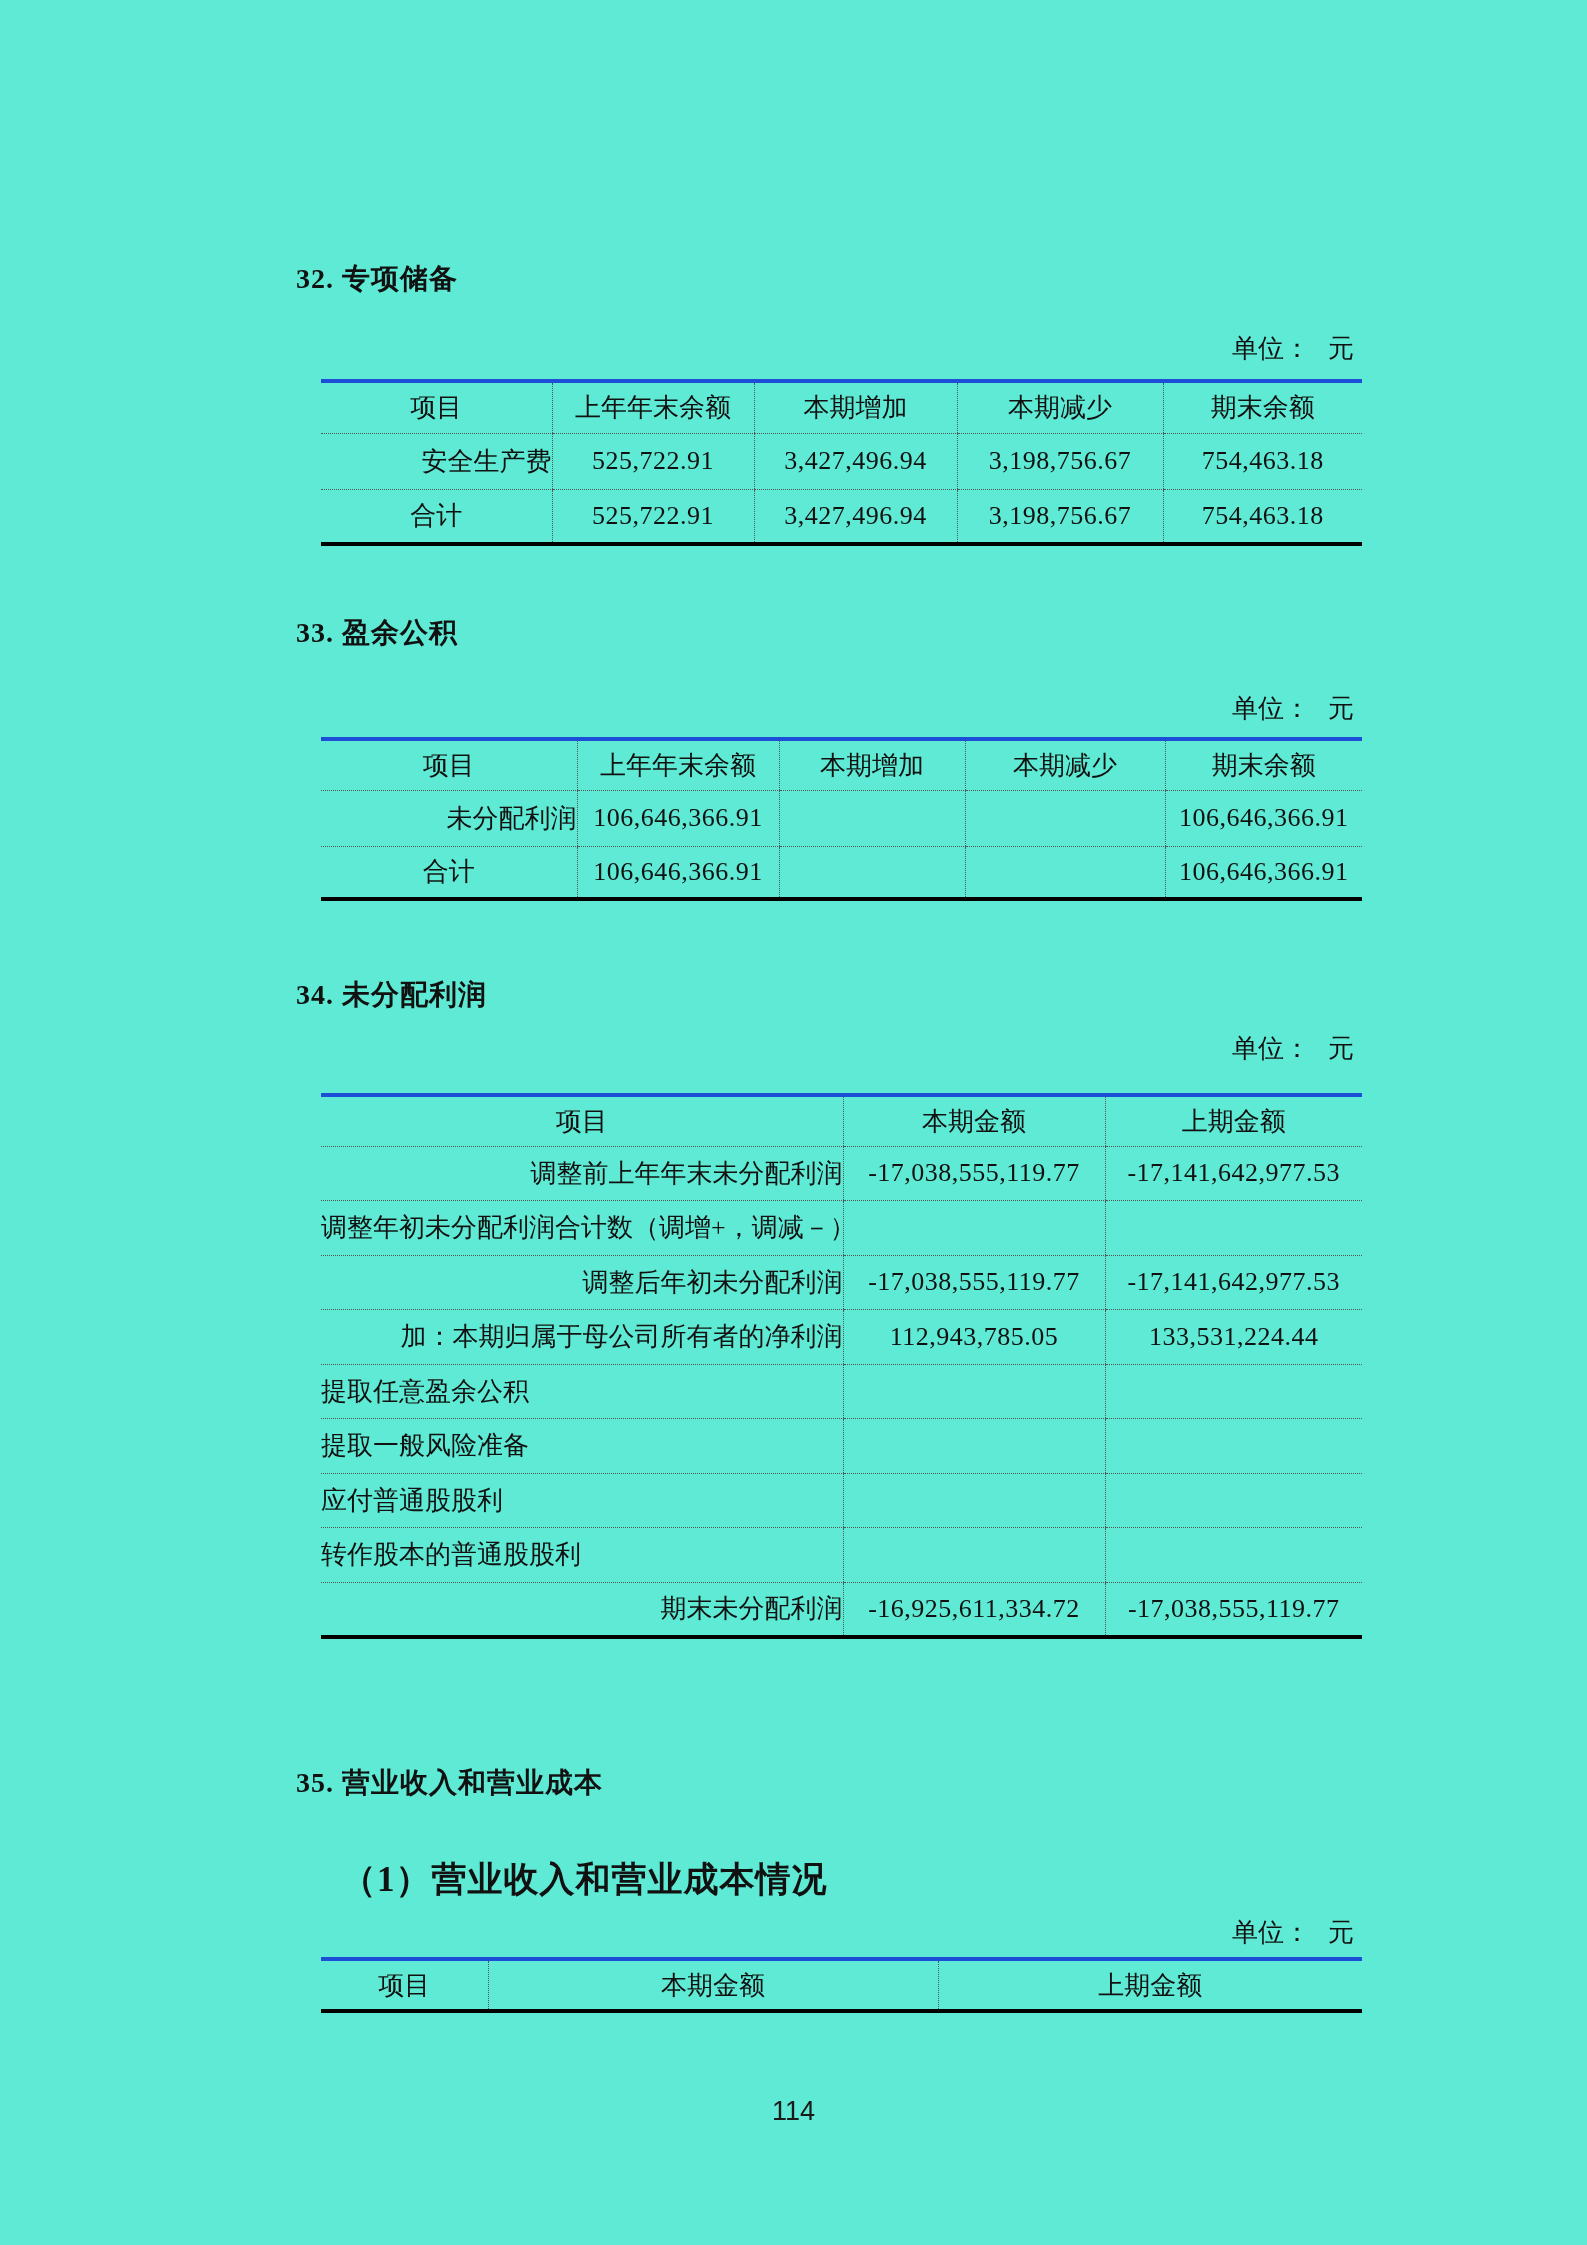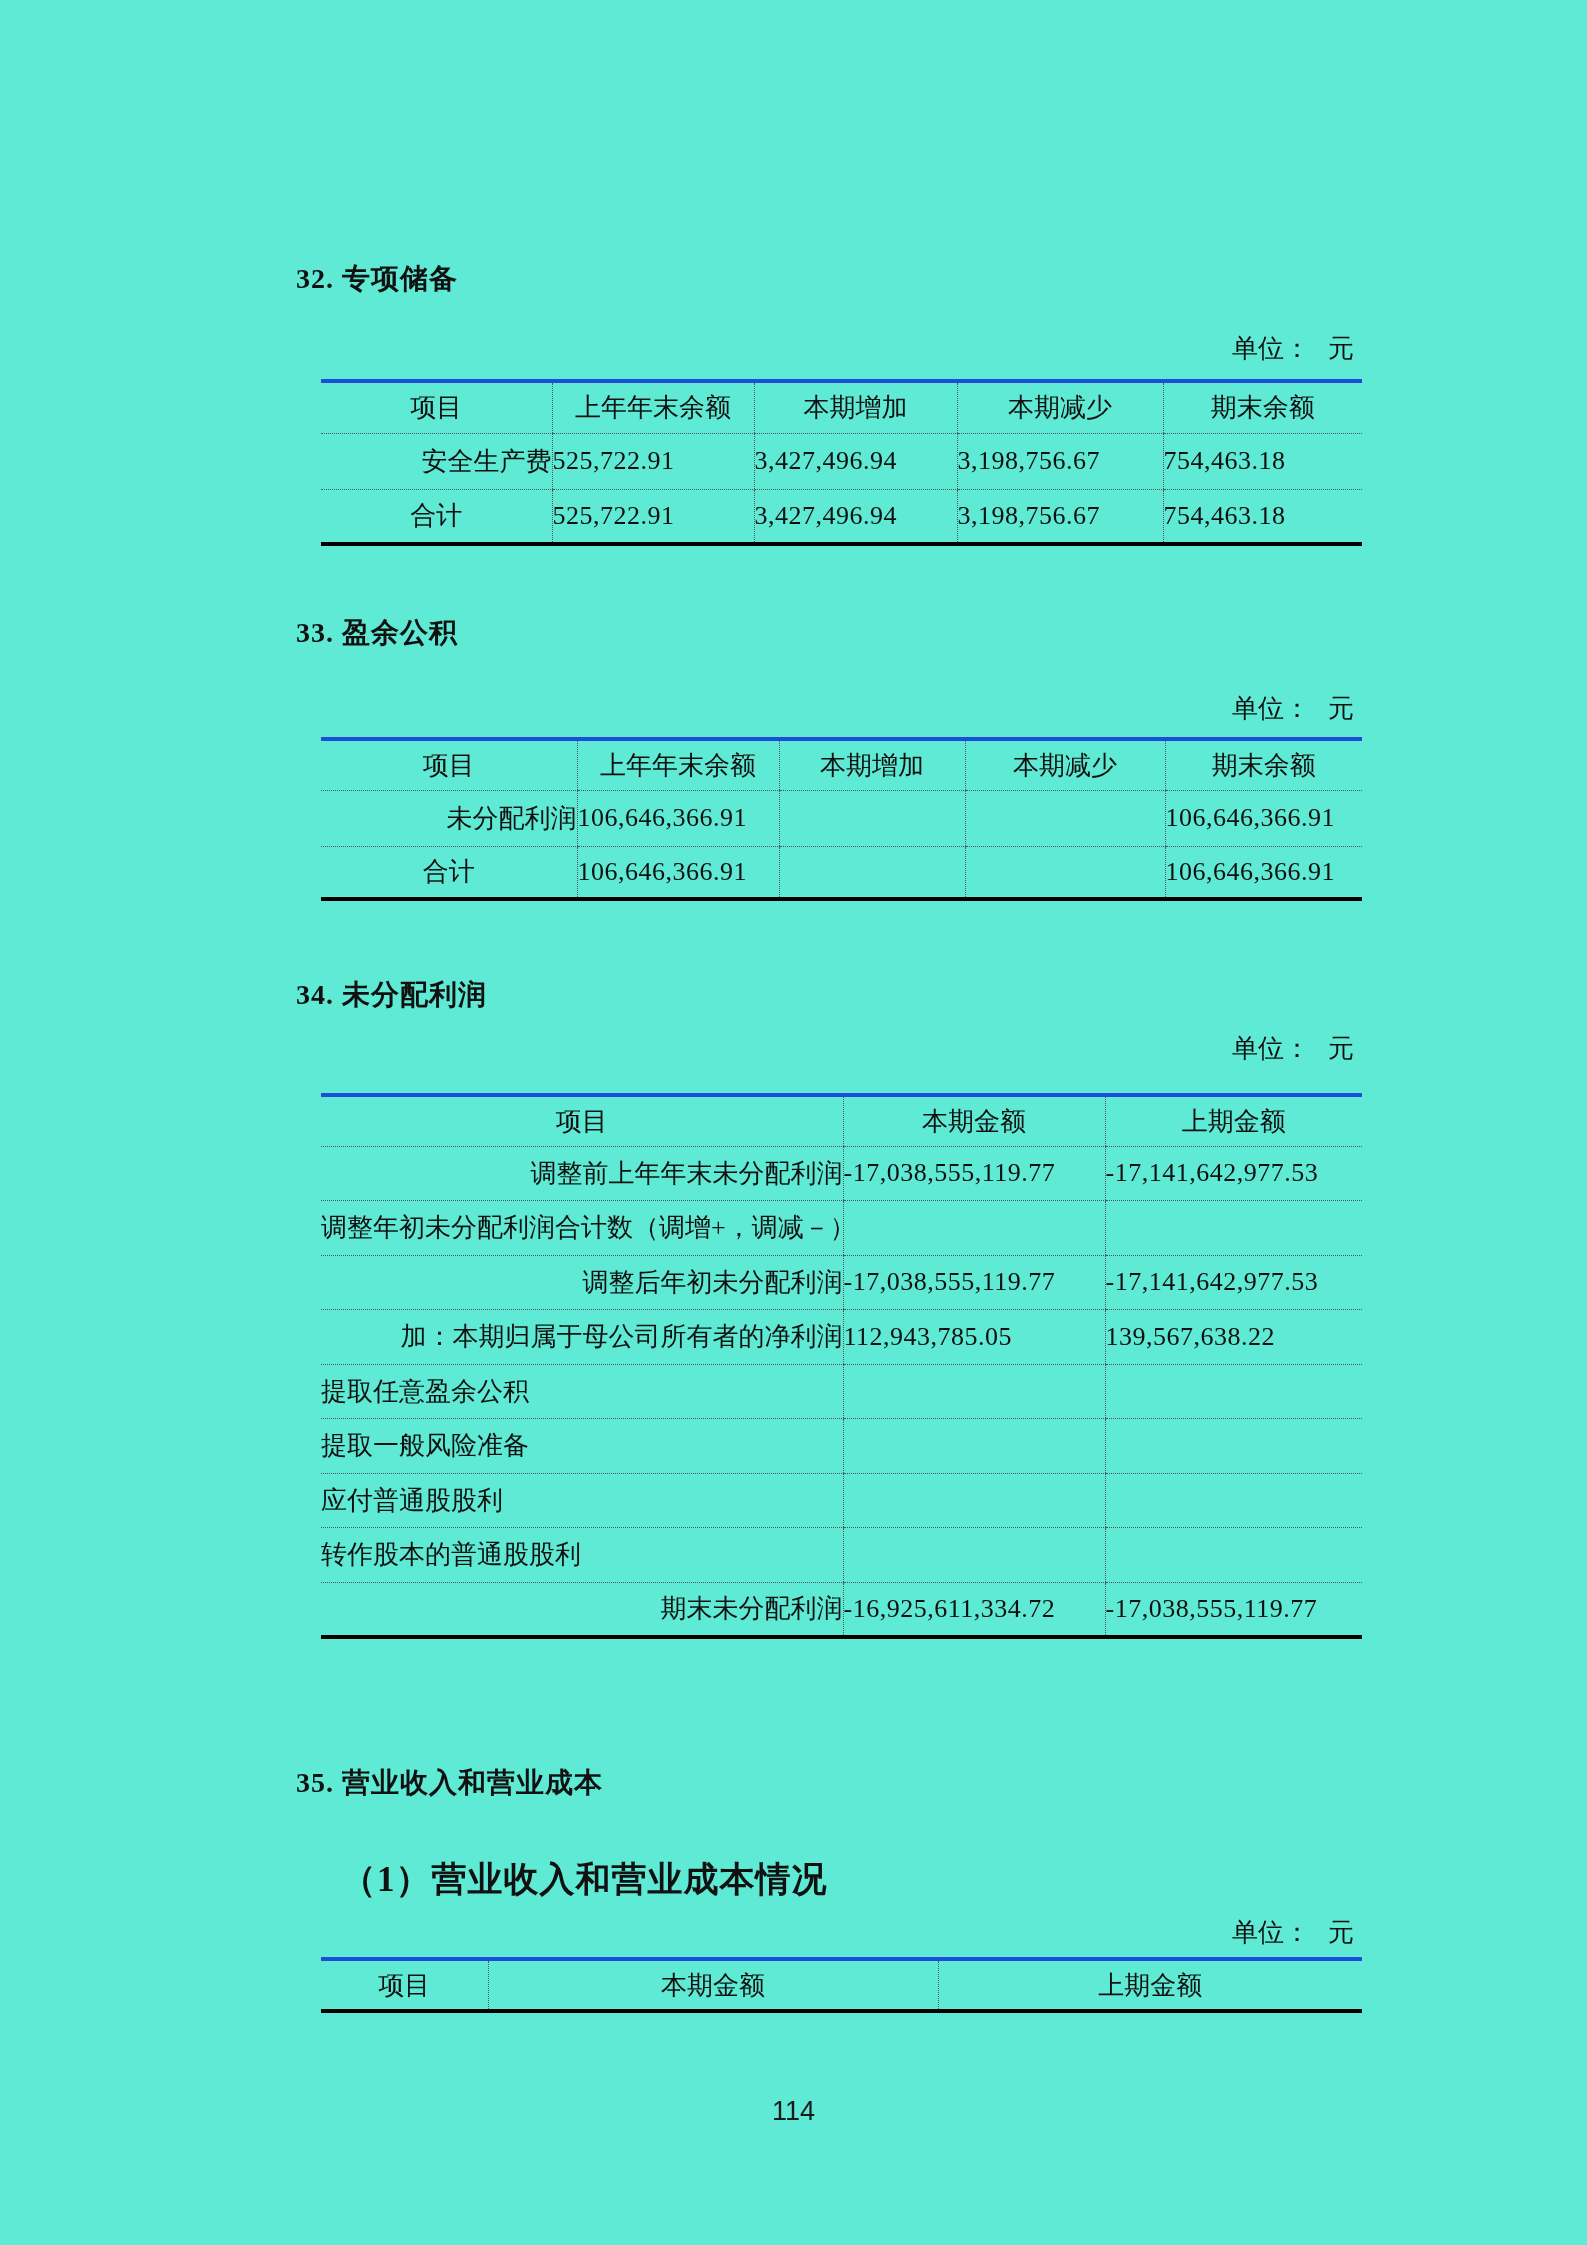--- a/index.html
+++ b/index.html
@@ -37,21 +37,21 @@
     border-bottom:1px dotted #555;
     border-left:1px dotted #555;
     padding:0;overflow:hidden;white-space:nowrap;
     vertical-align:middle;
   }
   table.t th:first-child,table.t td:first-child{border-left:none;}
   table.t th{text-align:center;}
   .lbl-left{text-align:right;padding-left:15px;}
   .lbl-center{text-align:center;}
   .lbl-indent{text-align:left;padding-left:54px;}
-  .num{text-align:left;padding-right:13px;letter-spacing:0.5px;}
+  .num{text-align:center;padding-right:13px;letter-spacing:0.5px;}
   .page-number{
     position:absolute;top:2096px;left:0;width:100%;
     text-align:center;font-size:27px;color:#1a1a1a;
     font-family:Liberation Sans, sans-serif;
   }
   
   #h32{top:262px;} #unit1{top:334px;} #t32{top:379px;}
   #h33{top:616px;} #unit2{top:694px;} #t33{top:737px;}
   #h34{top:978px;} #unit3{top:1034px;} #t34{top:1093px;}
   #h35{top:1766px;} #sub35{top:1864px;} #unit4{top:1918px;} #t35{top:1957px;}
@@ -160,21 +160,21 @@
       <td class="num"></td>
     </tr>
     <tr class="dr">
       <td class="lbl-left">调整后年初未分配利润</td>
       <td class="num">-17,038,555,119.77</td>
       <td class="num">-17,141,642,977.53</td>
     </tr>
     <tr class="dr">
       <td class="lbl-left">加：本期归属于母公司所有者的净利润</td>
       <td class="num">112,943,785.05</td>
-      <td class="num">139,567,638.22</td>
+      <td class="num">133,531,224.44</td>
     </tr>
     <tr class="dr">
       <td class="lbl-indent">提取任意盈余公积</td>
       <td class="num"></td>
       <td class="num"></td>
     </tr>
     <tr class="dr">
       <td class="lbl-indent">提取一般风险准备</td>
       <td class="num"></td>
       <td class="num"></td>

